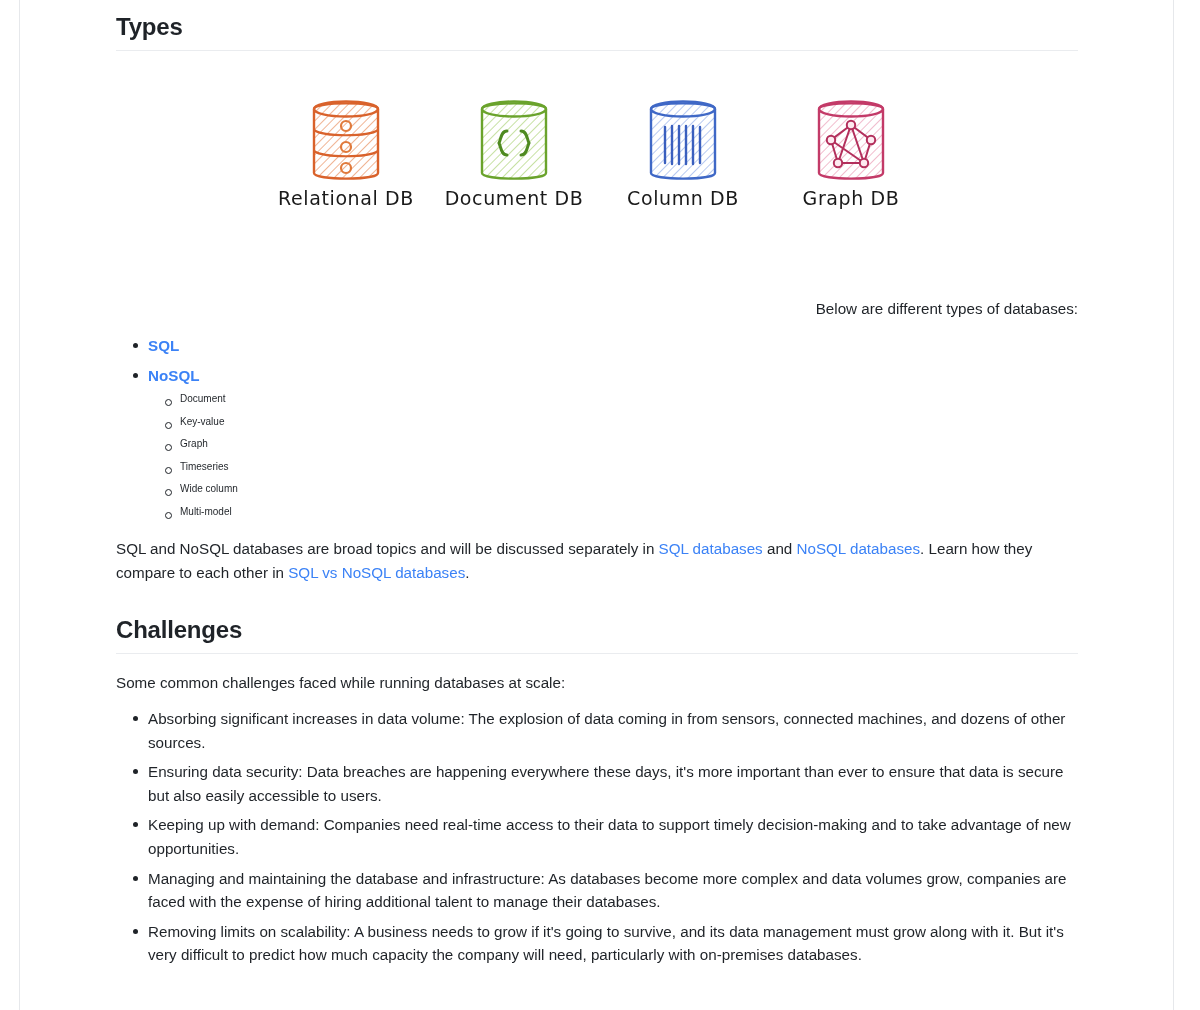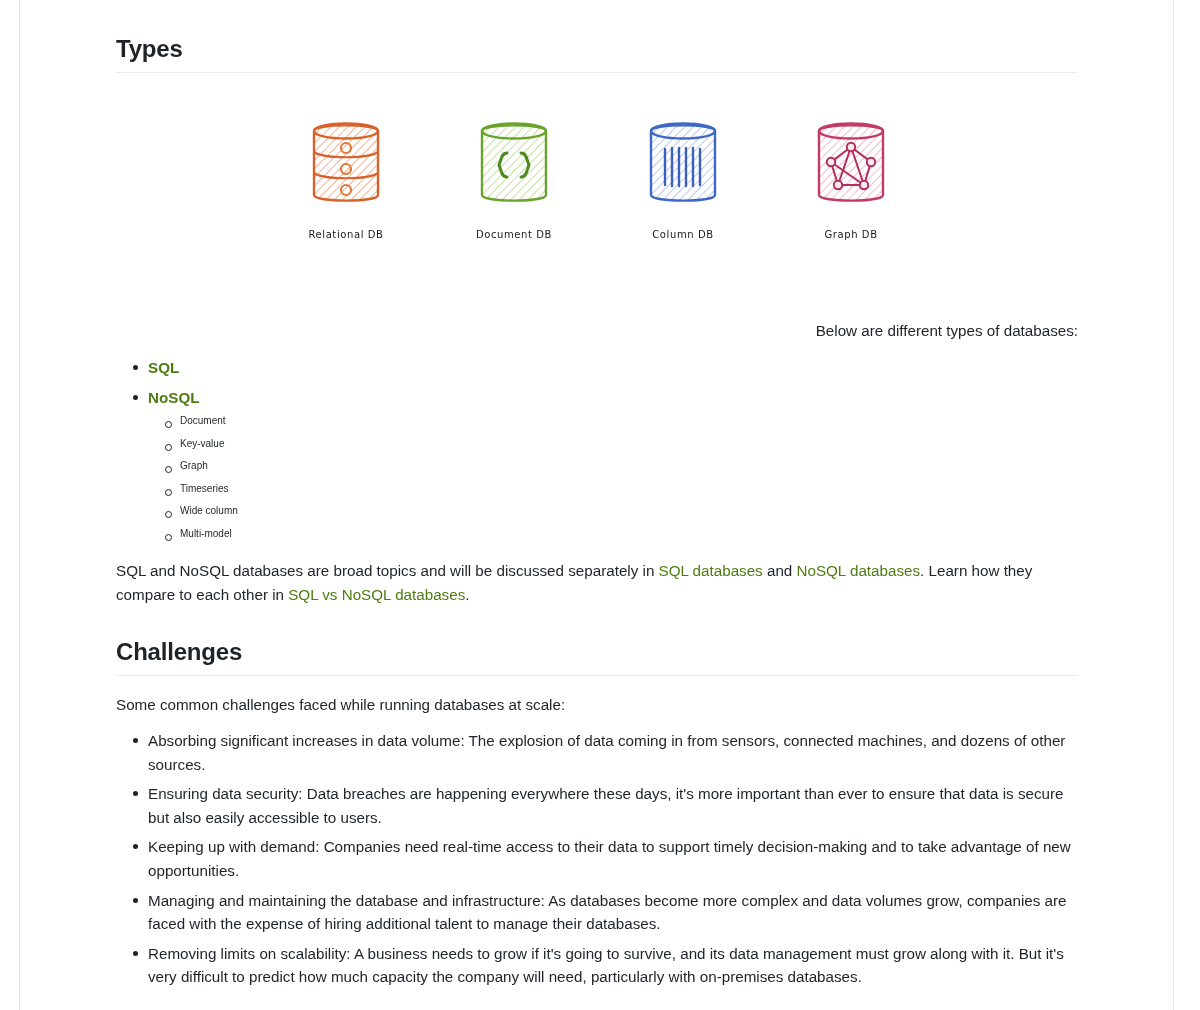--- a/index.html
+++ b/index.html
@@ -47,39 +47,39 @@
     padding: 0 0 8px 0;
     color: #1f2328;
   }
   .heading-rule {
     height: 1px;
     background: #eaecef;
     width: 100%;
     margin: 0 0 0 0;
   }
 
-  #types-heading-block { padding-top: 34px; }
+  #types-heading-block { padding-top: 12px; }
 
   
   .illustration {
     margin-top: 44px;
     height: 140px;
     position: relative;
   }
   .db-figure {
     position: absolute;
     text-align: center;
     width: 170px;
   }
   .db-figure .caption {
     font-family: "DejaVu Sans", sans-serif;
-    font-size: 10px;
+    font-size: 19px;
     letter-spacing: 0.6px;
     color: #1a1a1a;
-    margin-top: 20px;
+    margin-top: 0;
     white-space: nowrap;
     font-weight: 500;
   }
   .db-figure svg { display: block; margin: 0 auto; }
 
   
   #fig-relational { left: 145px; top: 0; }
   #fig-document   { left: 313px; top: 0; }
   #fig-column     { left: 482px; top: 0; }
   #fig-graph      { left: 650px; top: 0; }
@@ -89,21 +89,21 @@
     font-size: 15.2px;
     line-height: 1.58;
     margin: 0;
     color: #1f2328;
   }
   #intro-paragraph { margin-top: 62px; text-align: right; }
   #discussion-paragraph { margin-top: 18px; width: 940px; }
   #challenges-intro { margin-top: 17px; }
 
   a.inline-link, .link-item {
-    color: #4d7c0f;
+    color: #3b82f6;
     text-decoration: none;
   }
   .link-item { font-weight: bold; }
 
   
   ul.level1 {
     margin: 13px 0 0 0;
     padding-left: 32px;
     list-style: none;
   }

